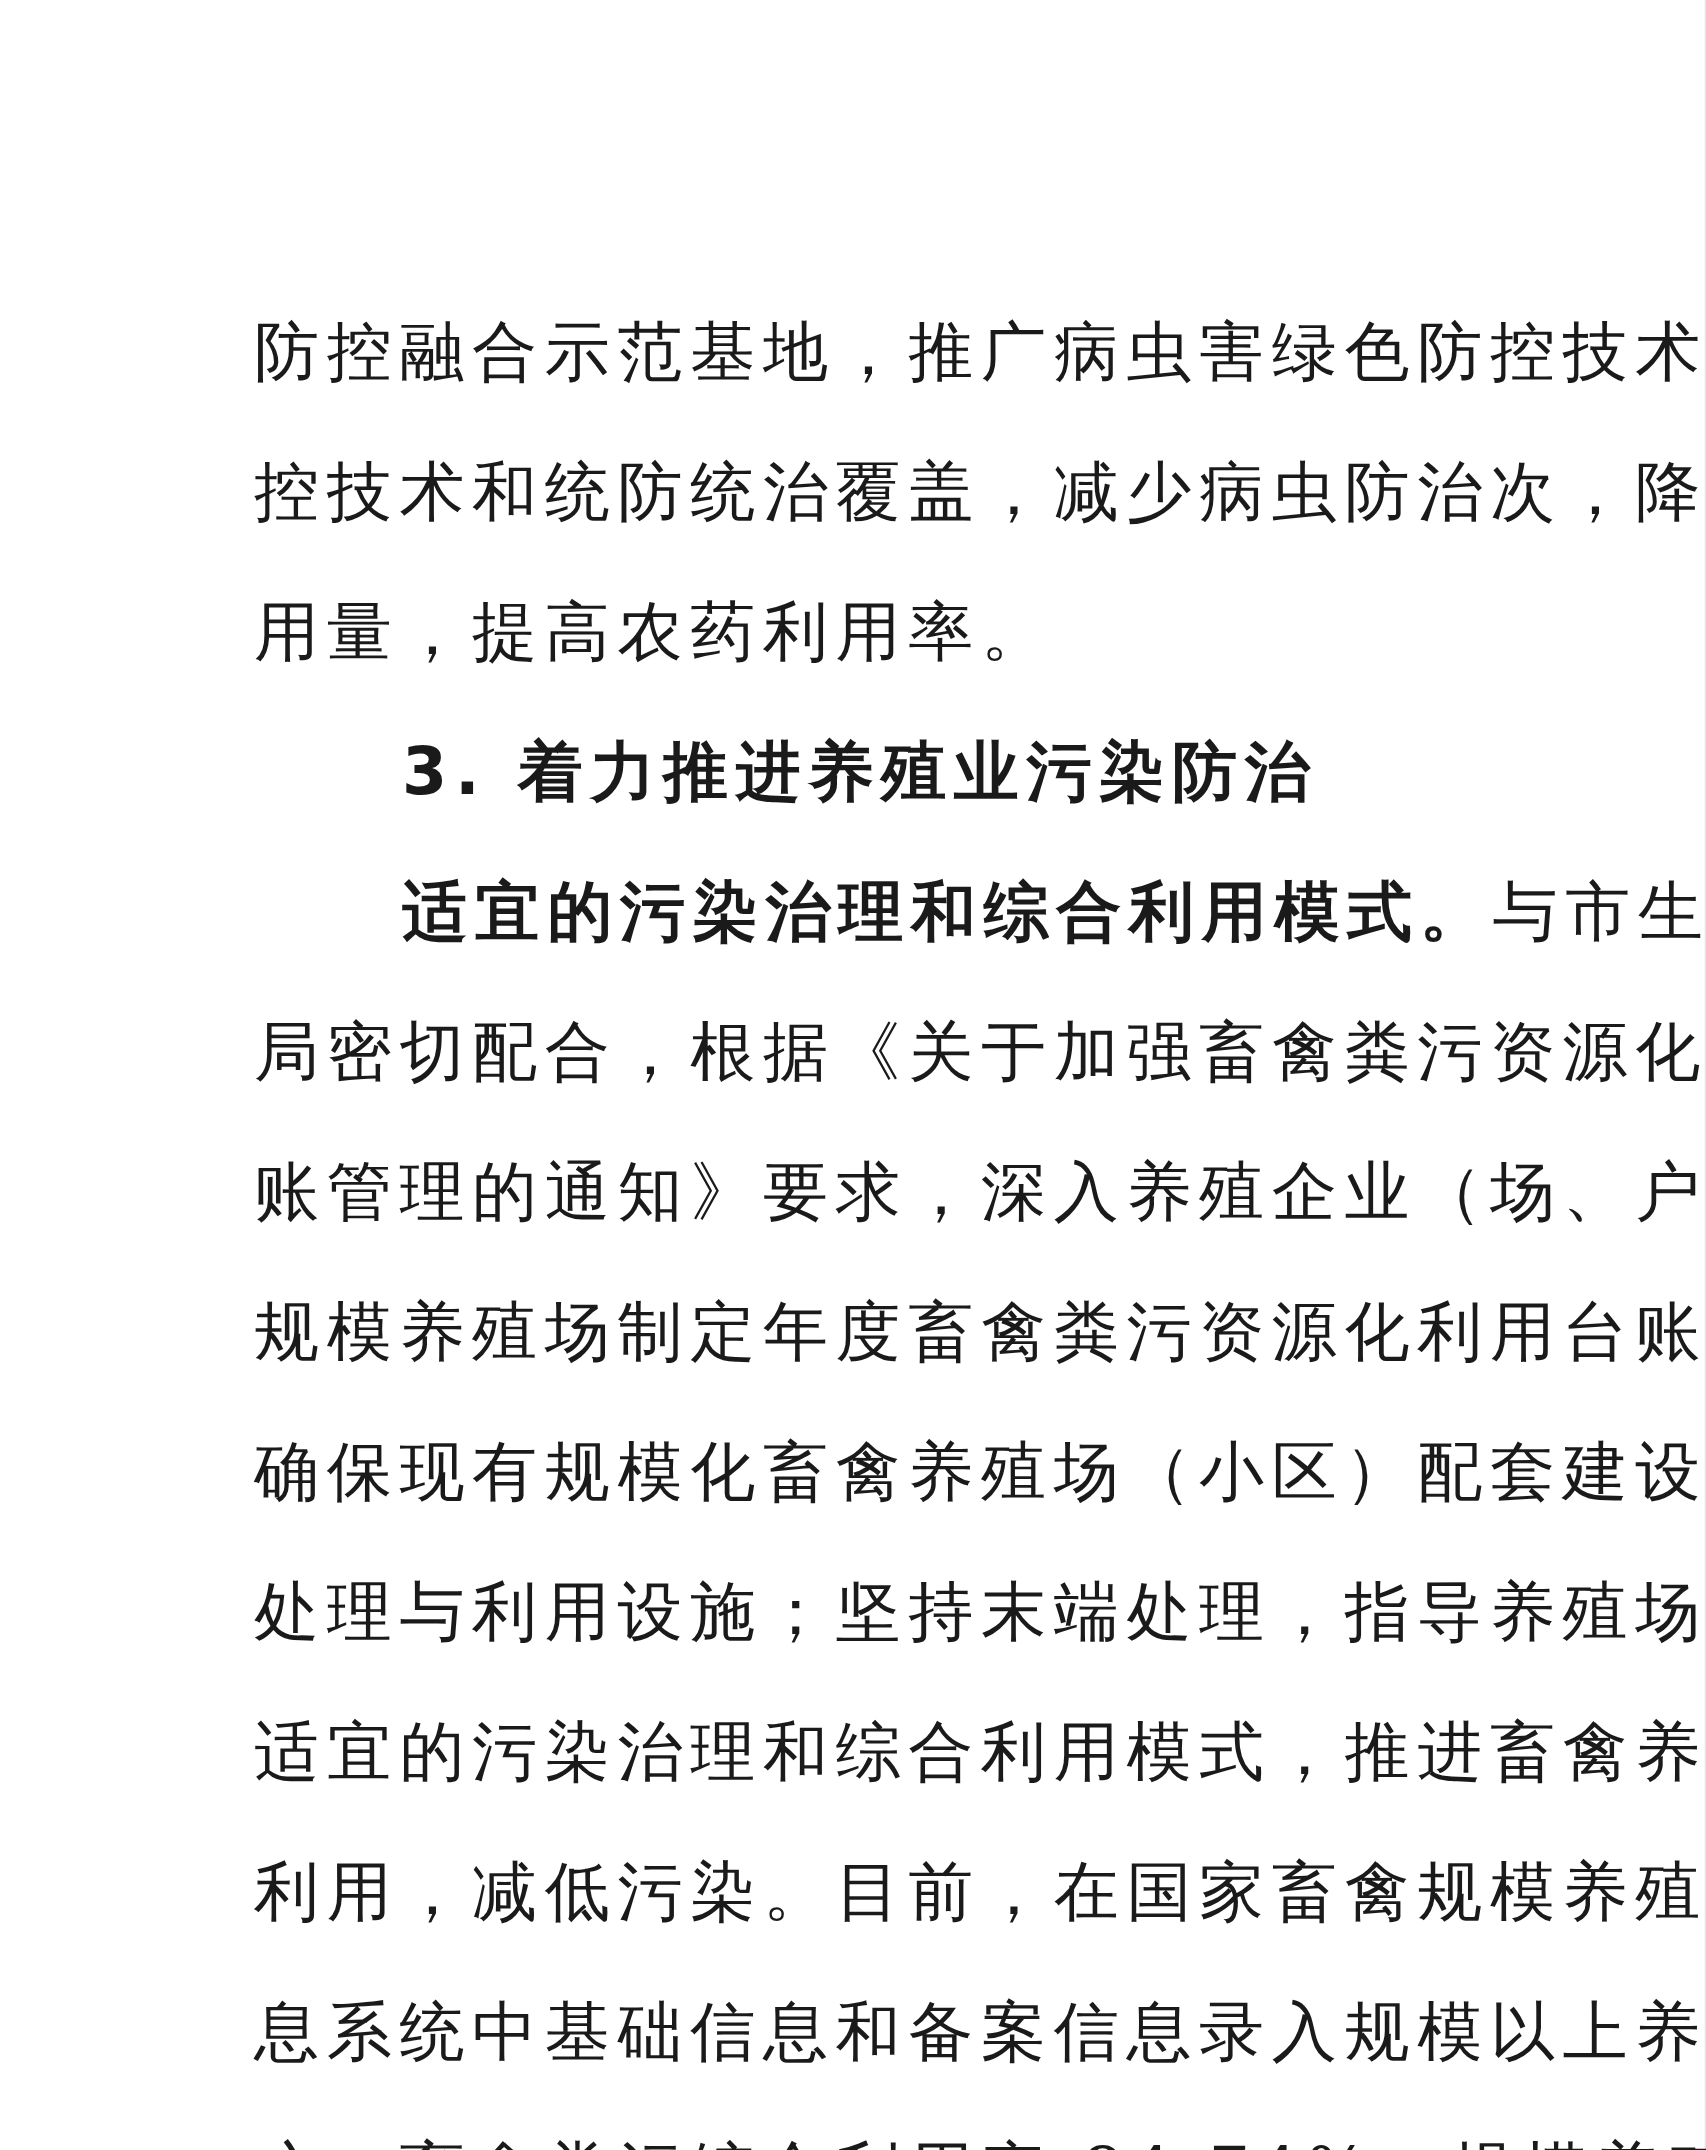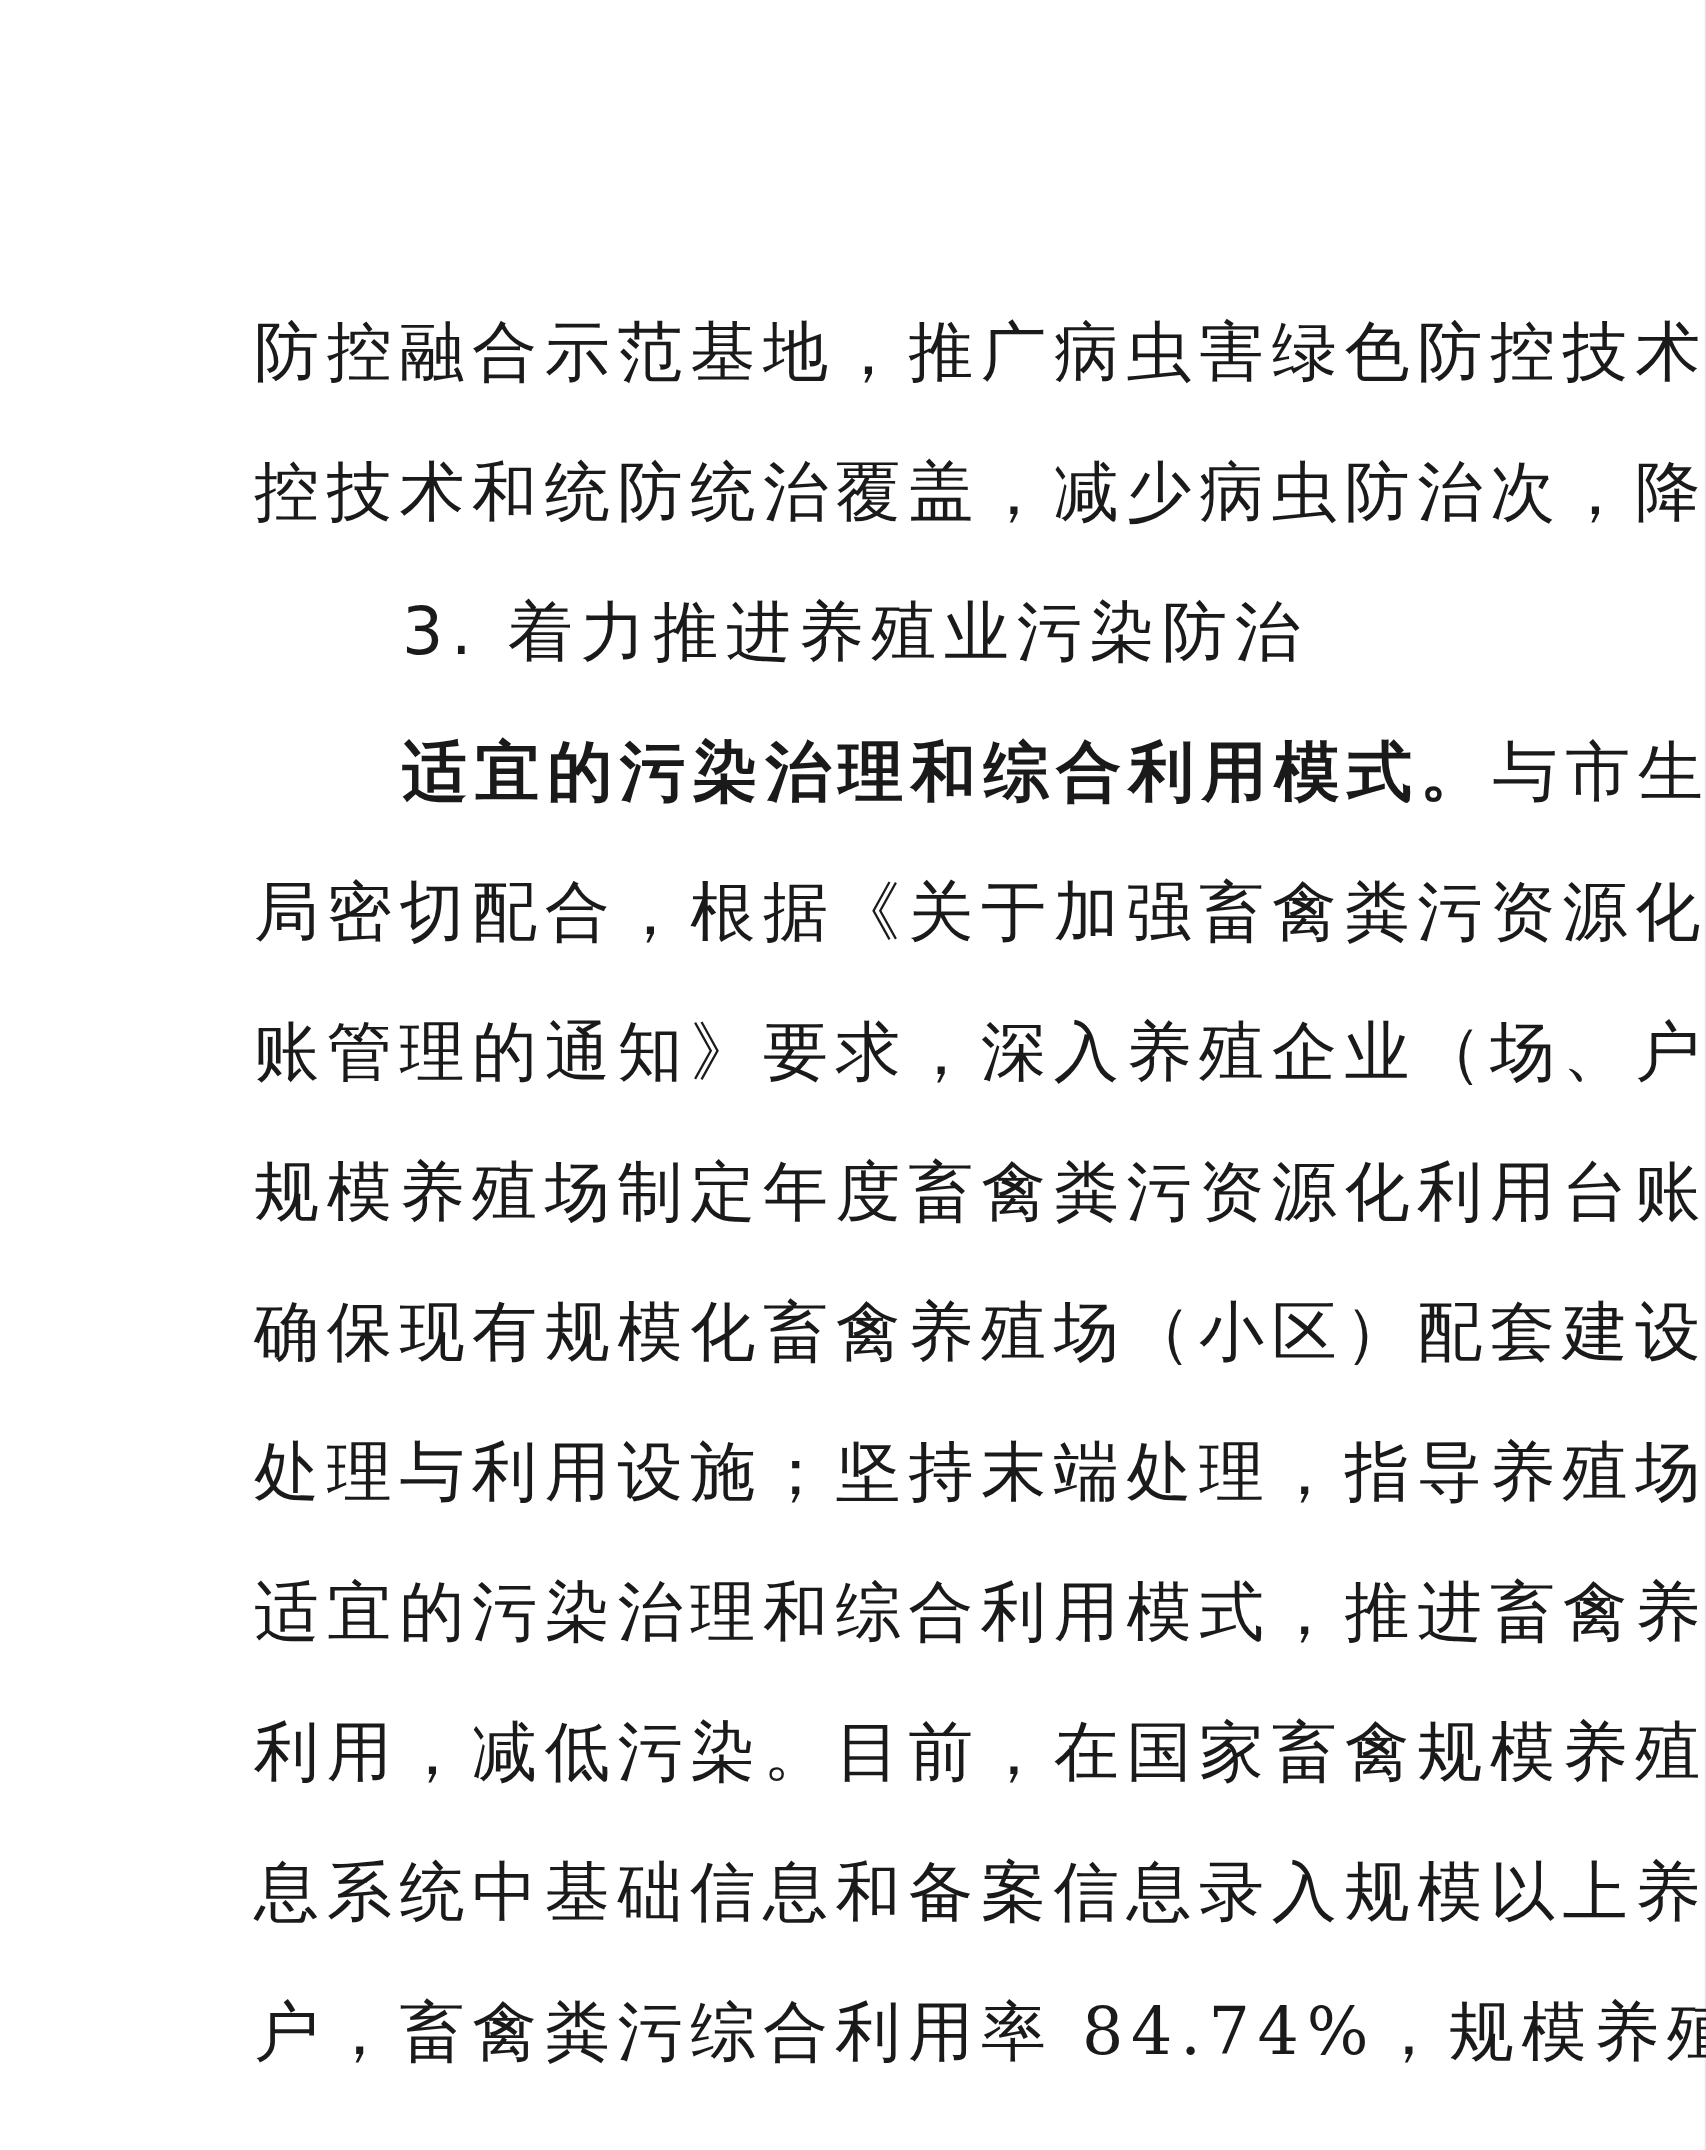--- a/index.html
+++ b/index.html
@@ -23,21 +23,21 @@
       height: 140px;
       white-space: nowrap;
       letter-spacing: 7.7px;
       text-align: justify;
       text-align-last: justify;
     }
     .line.last { text-align-last: left; }
     .indent { padding-left: 148px; }
     .heading {
       font-family: "DejaVu Sans", "Liberation Sans", sans-serif;
-      font-weight: normal;
+      font-weight: bold;
       text-align-last: left;
     }
     .bold {
       font-family: "DejaVu Sans", "Liberation Sans", sans-serif;
       font-weight: bold;
     }
     .edge-shadow {
       position: absolute;
       right: 0;
       top: 0;
@@ -49,20 +49,21 @@
 </head>
 <body>
 
 <div class="edge-shadow"></div>
 
 <div class="page">
 
   <div>
     <div class="line">防控融合示范基地，推广病虫害绿色防控技术，提高绿色防</div>
     <div class="line">控技术和统防统治覆盖，减少病虫防治次，降低化学农药使</div>
+    <div class="line last">用量，提高农药利用率。</div>
   </div>
 
   <div class="line heading indent">3. 着力推进养殖业污染防治</div>
 
   <div>
     <div class="line indent"><span class="bold">适宜的污染治理和综合利用模式。</span><span>与市生态环境局五华分</span></div>
     <div class="line">局密切配合，根据《关于加强畜禽粪污资源化利用计划和台</div>
     <div class="line">账管理的通知》要求，深入养殖企业（场、户），督促指导</div>
     <div class="line">规模养殖场制定年度畜禽粪污资源化利用台账和年度计划，</div>
     <div class="line">确保现有规模化畜禽养殖场（小区）配套建设粪便污水贮存、</div>

